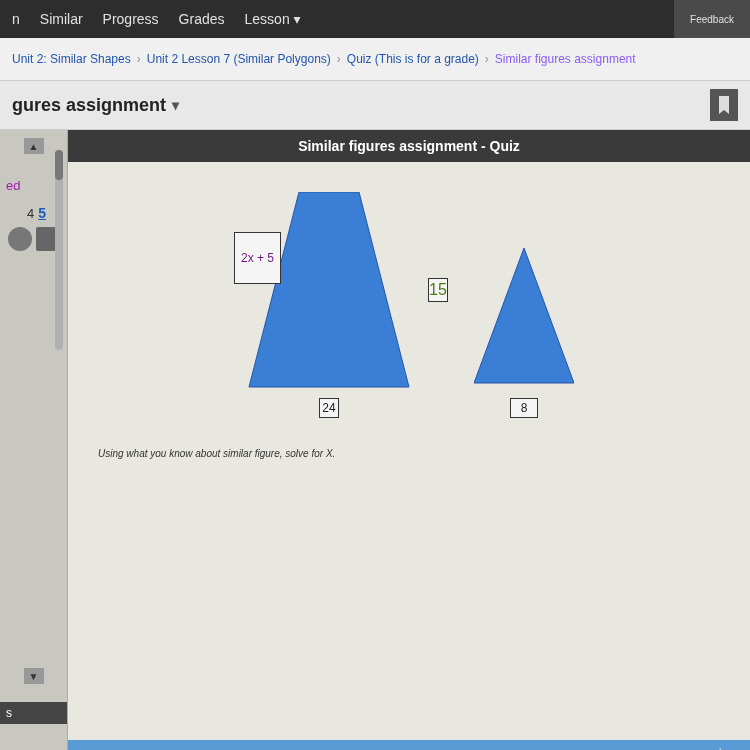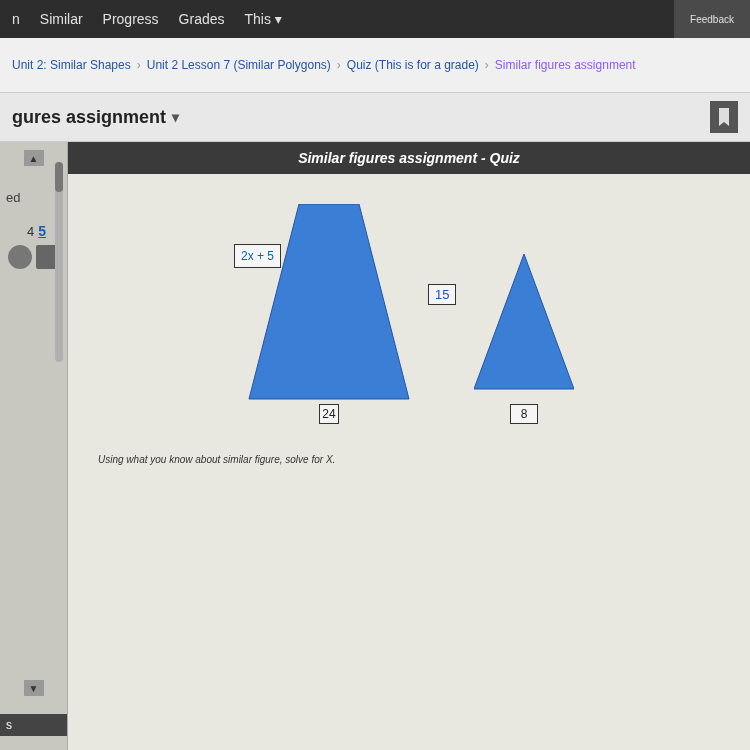--- a/index.html
+++ b/index.html
@@ -30,21 +30,21 @@
       height: 100%;
       display: flex;
       align-items: center;
       font-size: 10px;
       cursor: pointer;
     }
 
     
     .breadcrumb {
       background: #f0f0f0;
-      padding: 20px 12px;
+      padding: 14px 12px;
       font-size: 12px;
       color: #555;
       display: flex;
       align-items: center;
       gap: 6px;
       border-bottom: 1px solid #ccc;
     }
     .breadcrumb-sep { color: #999; }
     .breadcrumb-item { color: #2255aa; cursor: pointer; }
     .breadcrumb-last { color: #8b5cf6; font-weight: 500; }
@@ -99,23 +99,23 @@
       background: #999;
       display: flex;
       align-items: center;
       justify-content: center;
       cursor: pointer;
       font-size: 10px;
       color: #333;
       margin-bottom: 4px;
     }
     .sidebar-text-ed {
-      color: #404040;
+      color: #a21caf;
       font-size: 13px;
-      margin: 20px 0 18px 0;
+      margin: 20px 0 12px 0;
       align-self: flex-start;
       padding-left: 6px;
     }
     .sidebar-number {
       color: #1a5fb4;
       font-size: 14px;
       font-weight: bold;
       text-decoration: underline;
       cursor: pointer;
     }
@@ -179,21 +179,20 @@
       display: flex;
       flex-direction: column;
     }
     .quiz-header {
       background: #3a3a3a;
       color: #fff;
       text-align: center;
       padding: 8px;
       font-size: 14px;
       font-weight: bold;
-      font-style: italic;
     }
     .attempt-row {
       padding: 8px 16px;
       font-size: 13px;
       color: #333;
       border-bottom: 1px solid #ccc;
     }
     .attempt-row strong { font-weight: bold; }
 
     .quiz-content {
@@ -220,26 +219,27 @@
       flex-direction: column;
       align-items: center;
       position: relative;
     }
     .trapezoid-label-top {
       position: absolute;
       top: 40px;
       left: -10px;
       border: 1px solid #333;
       background: #f5f5f5;
-      padding: 4px 6px;
-      font-size: 12px;
-      color: #0369a1;
+      padding: 18px 6px;
+      font-size: 12px;
+      color: #701a75;
       z-index: 10;
     }
     .trapezoid-label-bottom {
+      margin-top: 6px;
       border: 1px solid #333;
       background: #f5f5f5;
       padding: 2px 2px;
       font-size: 12px;
       color: #222;
     }
 
     .trapezoid-svg { display: block; }
 
     
@@ -248,23 +248,23 @@
       flex-direction: column;
       align-items: flex-end;
       position: relative;
     }
     .triangle-label-left {
       position: absolute;
       top: 30px;
       left: -46px;
       border: 1px solid #333;
       background: #f5f5f5;
-      padding: 2px 6px;
-      font-size: 13px;
-      color: #1d4ed8;
+      padding: 2px 0;
+      font-size: 16px;
+      color: #4d7c0f;
     }
     .triangle-label-bottom {
       margin-top: 6px;
       border: 1px solid #333;
       background: #f5f5f5;
       padding: 2px 10px;
       font-size: 12px;
       color: #222;
       align-self: center;
     }
@@ -292,21 +292,21 @@
     }
   </style>
 </head>
 <body>
 
 <div class="top-nav">
   <span class="nav-item">n</span>
   <span class="nav-item">Similar</span>
   <span class="nav-item">Progress</span>
   <span class="nav-item">Grades</span>
-  <span class="nav-item">This ▾</span>
+  <span class="nav-item">Lesson ▾</span>
   <div class="feedback-btn">Feedback</div>
 </div>
 
 <div class="breadcrumb">
   <span class="breadcrumb-item">Unit 2: Similar Shapes</span>
   <span class="breadcrumb-sep">›</span>
   <span class="breadcrumb-item">Unit 2 Lesson 7 (Similar Polygons)</span>
   <span class="breadcrumb-sep">›</span>
   <span class="breadcrumb-item">Quiz (This is for a grade)</span>
   <span class="breadcrumb-sep">›</span>

